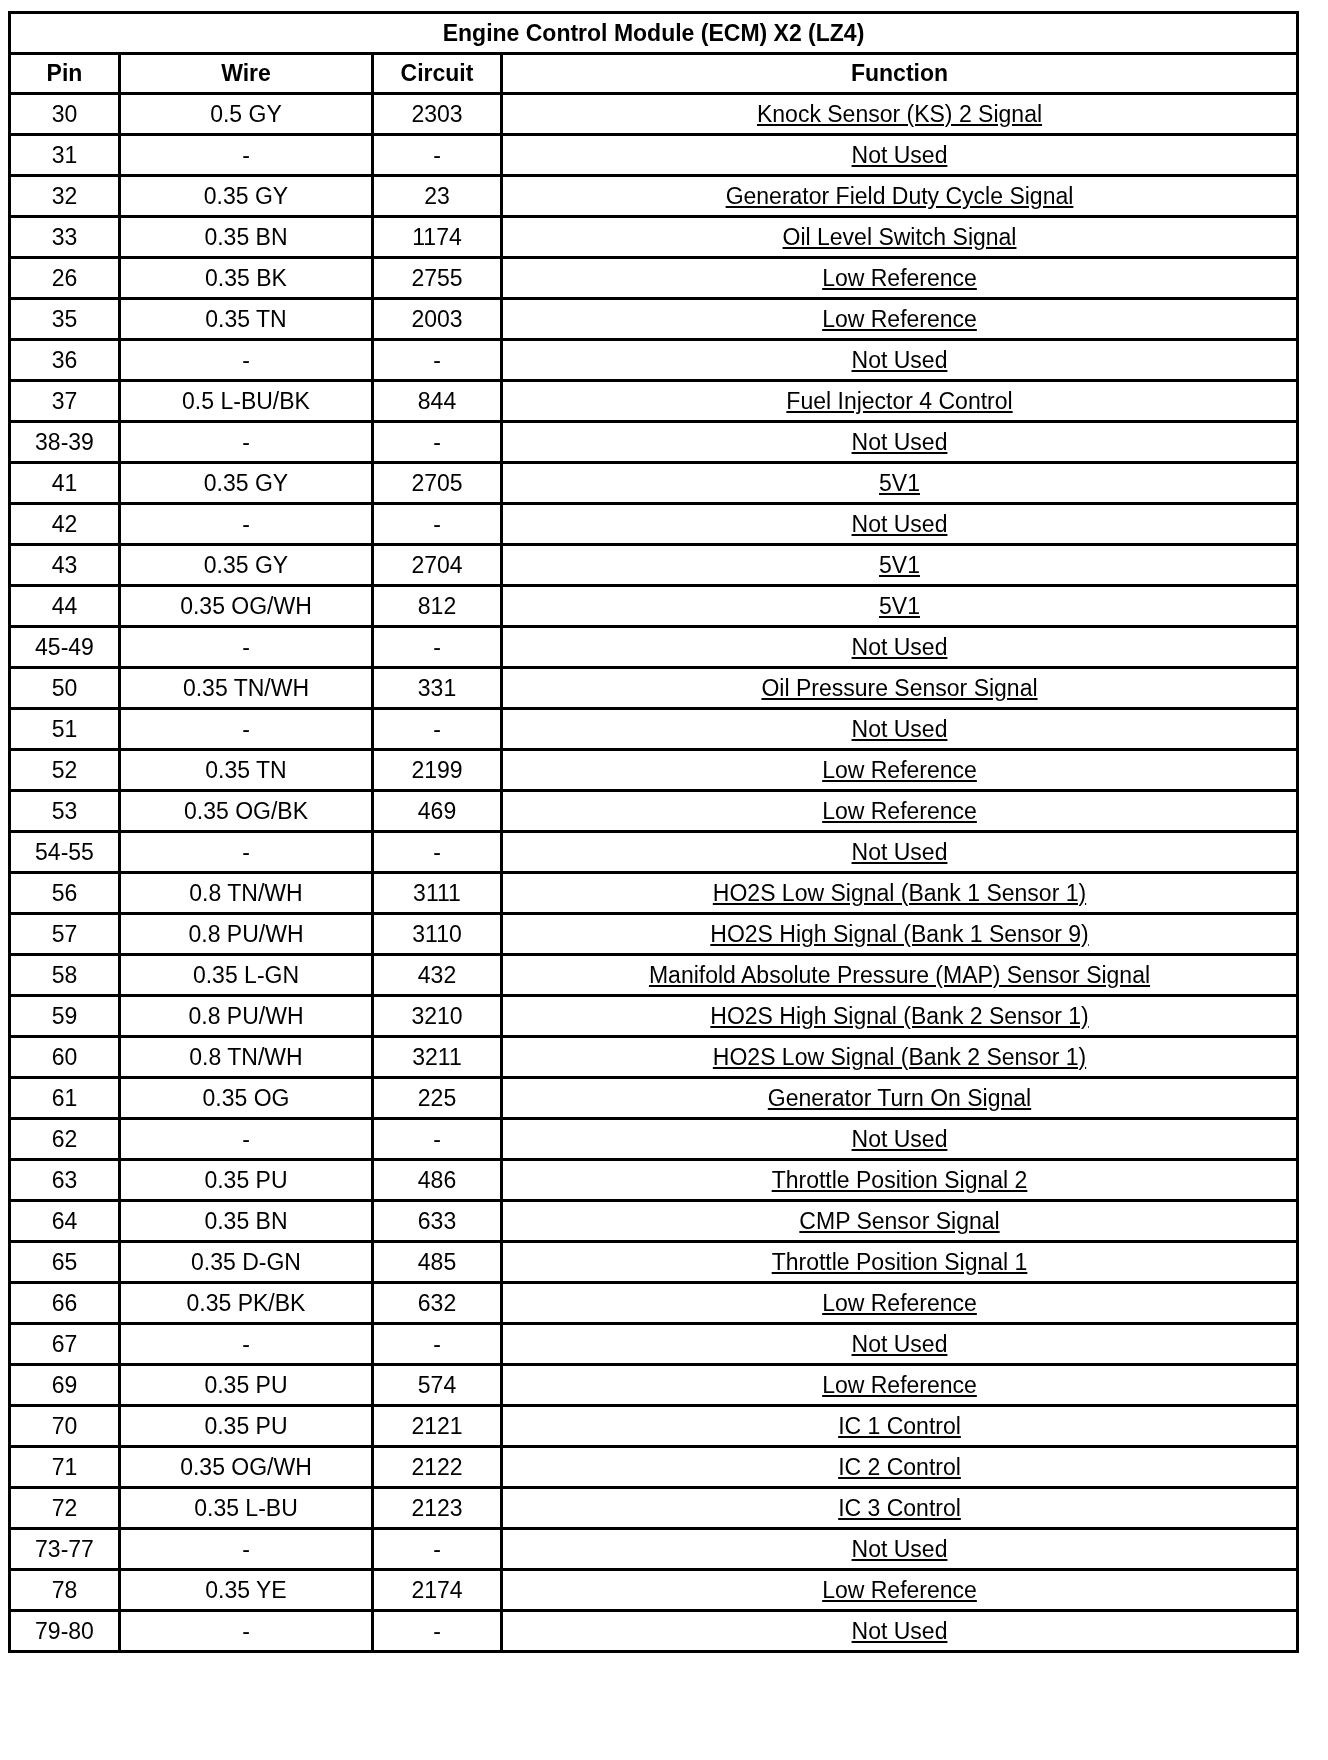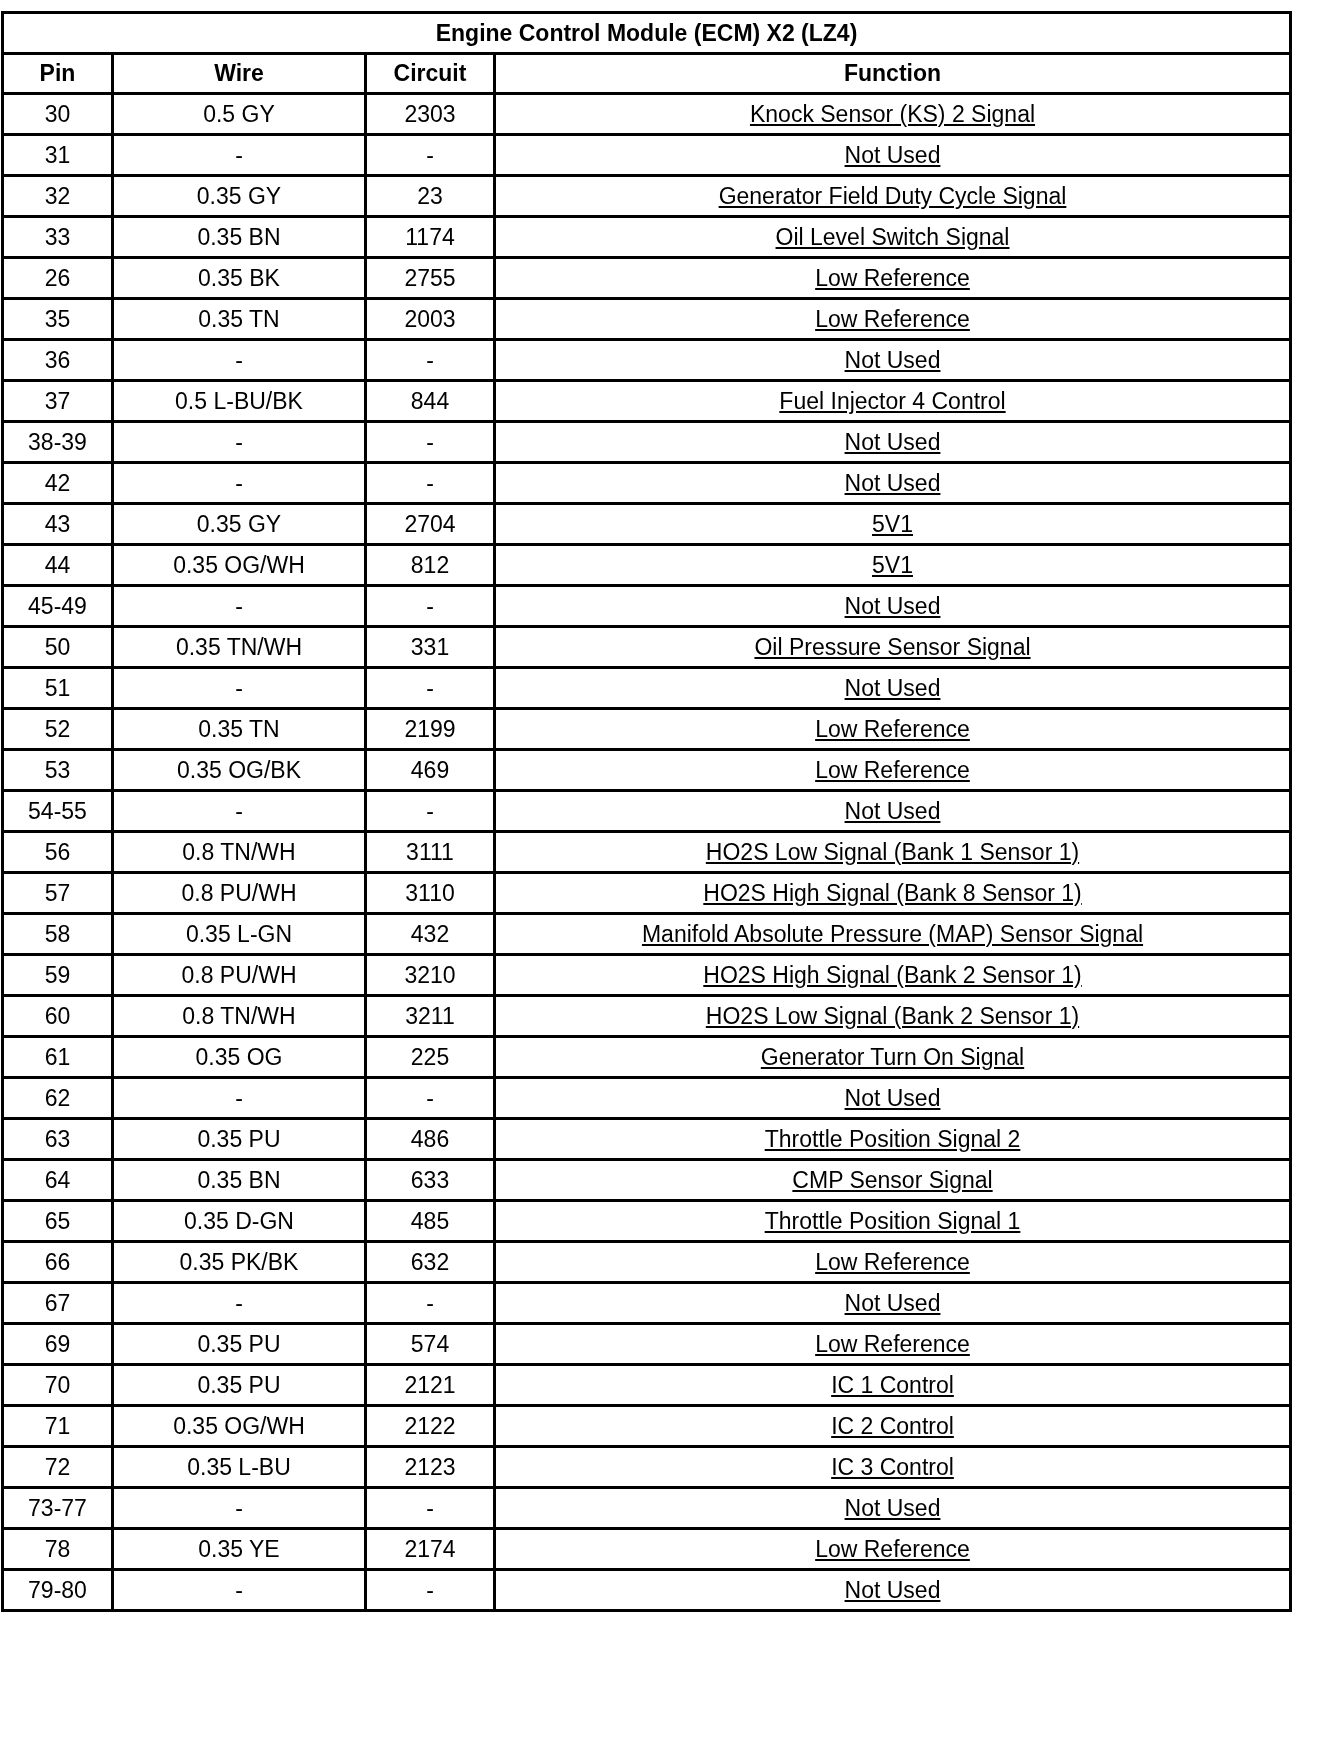--- a/index.html
+++ b/index.html
@@ -10,21 +10,21 @@
   body {
     width: 1328px;
     height: 1760px;
     position: relative;
     overflow: hidden;
     font-family: "Liberation Sans", sans-serif;
     color: #000000;
   }
   #sheet {
     position: absolute;
-    left: 1px;
+    left: 8px;
     top: 11px;
     width: 1288px;
   }
   table.pinout {
     border-collapse: collapse;
     table-layout: fixed;
     width: 1288px;
   }
   table.pinout td, table.pinout th {
     border: 3px solid #000000;
@@ -135,20 +135,26 @@
           <td class="c-circuit">844</td>
           <td class="c-func">Fuel Injector 4 Control</td>
         </tr>
         <tr>
           <td class="c-pin">38-39</td>
           <td class="c-wire">-</td>
           <td class="c-circuit">-</td>
           <td class="c-func">Not Used</td>
         </tr>
         <tr>
+          <td class="c-pin">41</td>
+          <td class="c-wire">0.35 GY</td>
+          <td class="c-circuit">2705</td>
+          <td class="c-func">5V1</td>
+        </tr>
+        <tr>
           <td class="c-pin">42</td>
           <td class="c-wire">-</td>
           <td class="c-circuit">-</td>
           <td class="c-func">Not Used</td>
         </tr>
         <tr>
           <td class="c-pin">43</td>
           <td class="c-wire">0.35 GY</td>
           <td class="c-circuit">2704</td>
           <td class="c-func">5V1</td>
@@ -198,21 +204,21 @@
         <tr>
           <td class="c-pin">56</td>
           <td class="c-wire">0.8 TN/WH</td>
           <td class="c-circuit">3111</td>
           <td class="c-func">HO2S Low Signal (Bank 1 Sensor 1)</td>
         </tr>
         <tr>
           <td class="c-pin">57</td>
           <td class="c-wire">0.8 PU/WH</td>
           <td class="c-circuit">3110</td>
-          <td class="c-func">HO2S High Signal (Bank 8 Sensor 1)</td>
+          <td class="c-func">HO2S High Signal (Bank 1 Sensor 9)</td>
         </tr>
         <tr>
           <td class="c-pin">58</td>
           <td class="c-wire">0.35 L-GN</td>
           <td class="c-circuit">432</td>
           <td class="c-func">Manifold Absolute Pressure (MAP) Sensor Signal</td>
         </tr>
         <tr>
           <td class="c-pin">59</td>
           <td class="c-wire">0.8 PU/WH</td>

